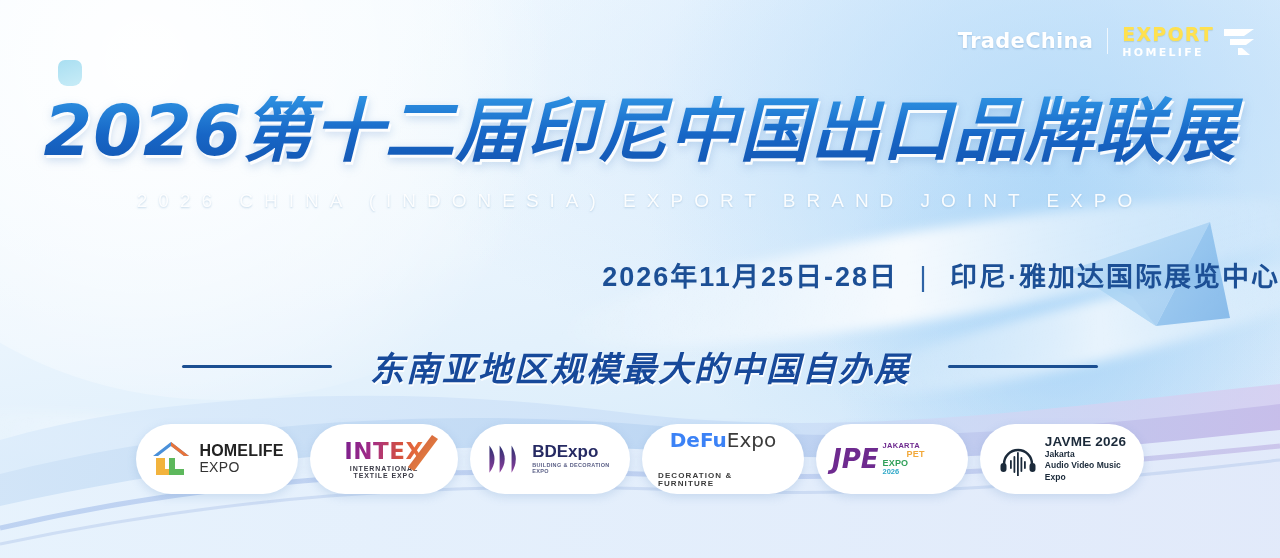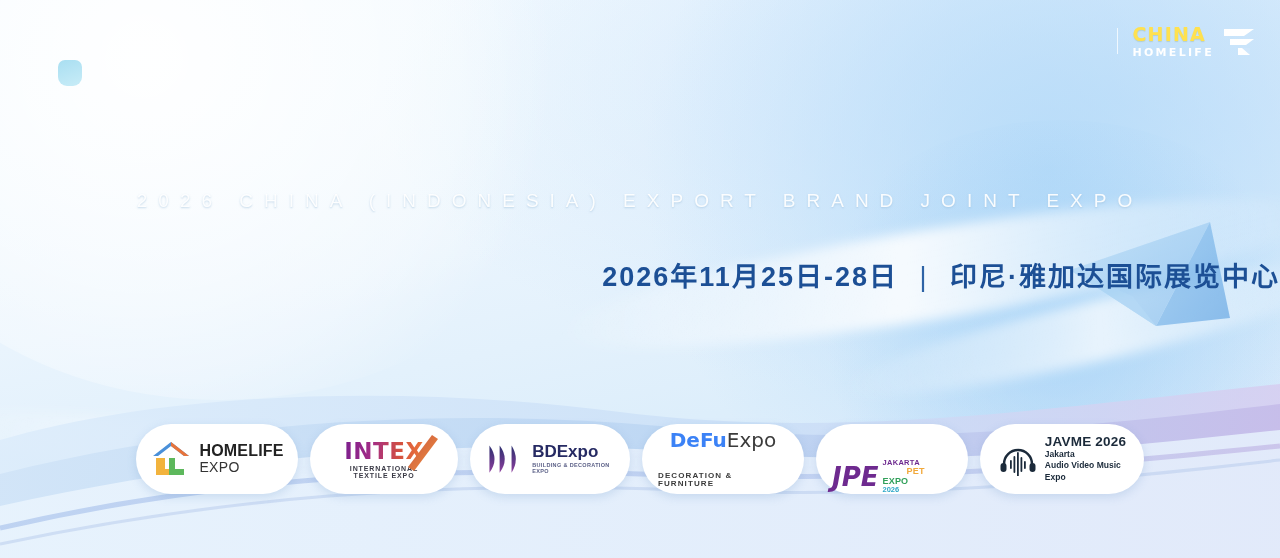--- a/index.html
+++ b/index.html
@@ -118,21 +118,21 @@
     height:70px;border-radius:36px;background:#ffffff;
     box-shadow:0 3px 10px rgba(95,140,195,.22);
     display:flex;align-items:center;justify-content:center;
     padding:0 16px;box-sizing:border-box;
   }
   .b1{width:162px;}
   .b2{width:148px;}
   .b3{width:160px;}
   .b4{width:162px;}
   .b5{width:164px;}
-  .b6{width:152px;align-items:flex-end;}
+  .b6{width:152px;}
   .b7{width:164px;}
 
   .bd-in{display:flex;align-items:center;gap:7px;}
   .bd-stack{display:flex;flex-direction:column;line-height:1.05;}
 
   
   .hl-t1{font-size:16px;font-weight:bold;color:#222;letter-spacing:.2px;font-family:"Liberation Sans",sans-serif;}
   .hl-t2{font-size:14px;color:#333;letter-spacing:.4px;font-family:"Liberation Sans",sans-serif;}
 
   
@@ -226,43 +226,50 @@
       </defs>
       <path d="M0,62 C180,10 420,8 620,34 C840,62 1050,30 1280,6 L1280,180 L0,180 Z" fill="url(#wv2)" opacity=".85"></path>
       <path d="M0,96 C200,46 430,28 660,48 C900,70 1090,48 1280,26 L1280,180 L0,180 Z" fill="url(#wv1)" opacity=".8"></path>
       <path d="M0,128 C240,74 470,60 700,74 C940,90 1110,70 1280,52 L1280,180 L0,180 Z" fill="url(#wv3)" opacity=".95"></path>
       <path d="M0,150 C200,104 400,88 640,96 C900,106 1100,86 1280,68" fill="none" stroke="url(#wv4)" stroke-width="5" opacity=".55"></path>
       <path d="M0,166 C220,120 430,102 680,112 C930,122 1120,100 1280,82" fill="none" stroke="#b6c9ec" stroke-width="3" opacity=".5"></path>
     </svg>
   </div>
 
   <div class="topbar">
+    <div class="tradechina">TradeChina</div>
     <div class="tc-divider"></div>
     <div class="chl">
       <div class="chl-text">
-        <div class="chl-a">CHINA</div>
+        <div class="chl-a">EXPORT</div>
         <div class="chl-b">HOMELIFE</div>
       </div>
       <svg width="36" height="32" viewBox="0 0 36 32">
         <path d="M4 4 L34 4 L24 11 L4 11 Z" fill="#ffffff"></path>
         <path d="M10 14 L34 14 L26 20 L10 20 Z" fill="#ffffff"></path>
         <path d="M18 23 L30 23 L30 30 L18 30 Z" fill="#ffffff"></path>
         <path d="M22 23 L30 23 L30 30 Z" fill="#cfe6fb"></path>
       </svg>
     </div>
   </div>
 
+  <div class="title-cn">2026第十二届印尼中国出口品牌联展</div>
   <div class="title-en">2026 CHINA (INDONESIA) EXPORT BRAND JOINT EXPO</div>
 
   <div class="datebar">
     <span>2026年11月25日-28日</span>
     <span class="sep">|</span>
     <span>印尼·雅加达国际展览中心</span>
   </div>
 
+  <div class="slogan-row">
+    <div class="rule"></div>
+    <div class="slogan-text">东南亚地区规模最大的中国自办展</div>
+    <div class="rule"></div>
+  </div>
 
   <div class="badges">
 
     <div class="badge b1">
       <div class="bd-in">
         <svg width="42" height="40" viewBox="0 0 42 40">
           <path d="M21 3 L39 17 L34 17 L21 7 L8 17 L3 17 Z" fill="#4a90d9"></path>
           <path d="M21 3 L39 17 L34 17 L21 7 Z" fill="#e8743b"></path>
           <rect x="6" y="19" width="9" height="17" fill="#f2b33d"></rect>
           <rect x="6" y="30" width="13" height="6" fill="#f2b33d"></rect>

